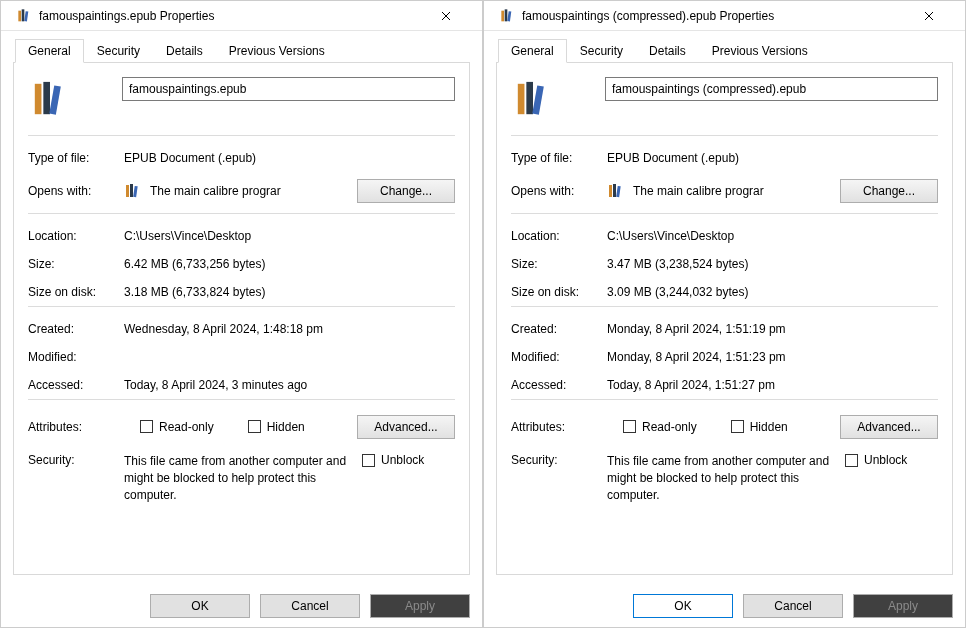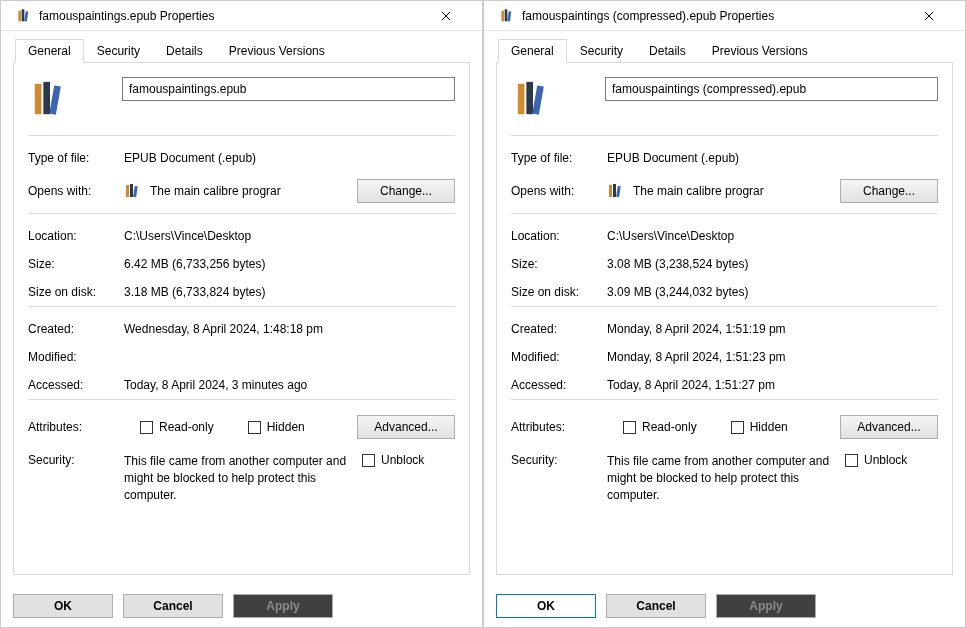--- a/index.html
+++ b/index.html
@@ -105,36 +105,36 @@
     min-width: 98px;
     height: 24px;
     border: 1px solid #adadad;
     background: linear-gradient(#f5f5f5,#e1e1e1);
     font: inherit;
     cursor: pointer;
     padding: 0 10px;
   }
   .attr-row { display:flex; align-items:center; margin:7px 0; }
   .attr-row .k{ width:96px; flex:none;}
-  .chk-wrap { display:inline-flex; align-items:center; margin-right:18px;padding-left:16px; }
+  .chk-wrap { display:inline-flex; margin-right:18px;padding-left:16px; }
   .chk {
     width:13px; height:13px; border:1px solid #333; background:#fff; margin-right:6px;
     display:inline-flex; align-items:center; justify-content:center; cursor:pointer; flex:none;
   }
   .sec-row { display:flex; align-items:flex-start; margin:7px 0; }
   .sec-row .k { width:96px; flex:none; }
   .sec-row .v { width: 230px; line-height:1.4; }
   .sec-row .unblock { margin-left:8px; display:flex; align-items:center;}
   .buttons-bar {
     height: 42px;
     display:flex;
     align-items:center;
+    justify-content:flex-end;
     padding: 0 12px;
     gap: 10px;
-    font-weight: bold;
   }
   .main-btn {
     width: 100px; height:24px;
     border:1px solid #adadad;
     background: #e1e1e1;
     font: inherit;
     cursor: pointer;
   }
   .main-btn.default {
     border:1px solid #0078d7;
@@ -315,21 +315,21 @@
         <span class="opens-text">The main calibre prograr</span>
         <button class="btn">Change...</button>
       </div>
       <hr class="hr">
       <div class="kv">
           <span class="k">Location:</span>
           <span class="v">C:\Users\Vince\Desktop</span>
         </div>
       <div class="kv">
           <span class="k">Size:</span>
-          <span class="v">3.08 MB (3,238,524 bytes)</span>
+          <span class="v">3.47 MB (3,238,524 bytes)</span>
         </div>
       <div class="kv">
           <span class="k">Size on disk:</span>
           <span class="v">3.09 MB (3,244,032 bytes)</span>
         </div>
       <hr class="hr">
       <div class="kv">
           <span class="k">Created:</span>
           <span class="v">Monday, 8 April 2024, 1:51:19 pm</span>
         </div>

